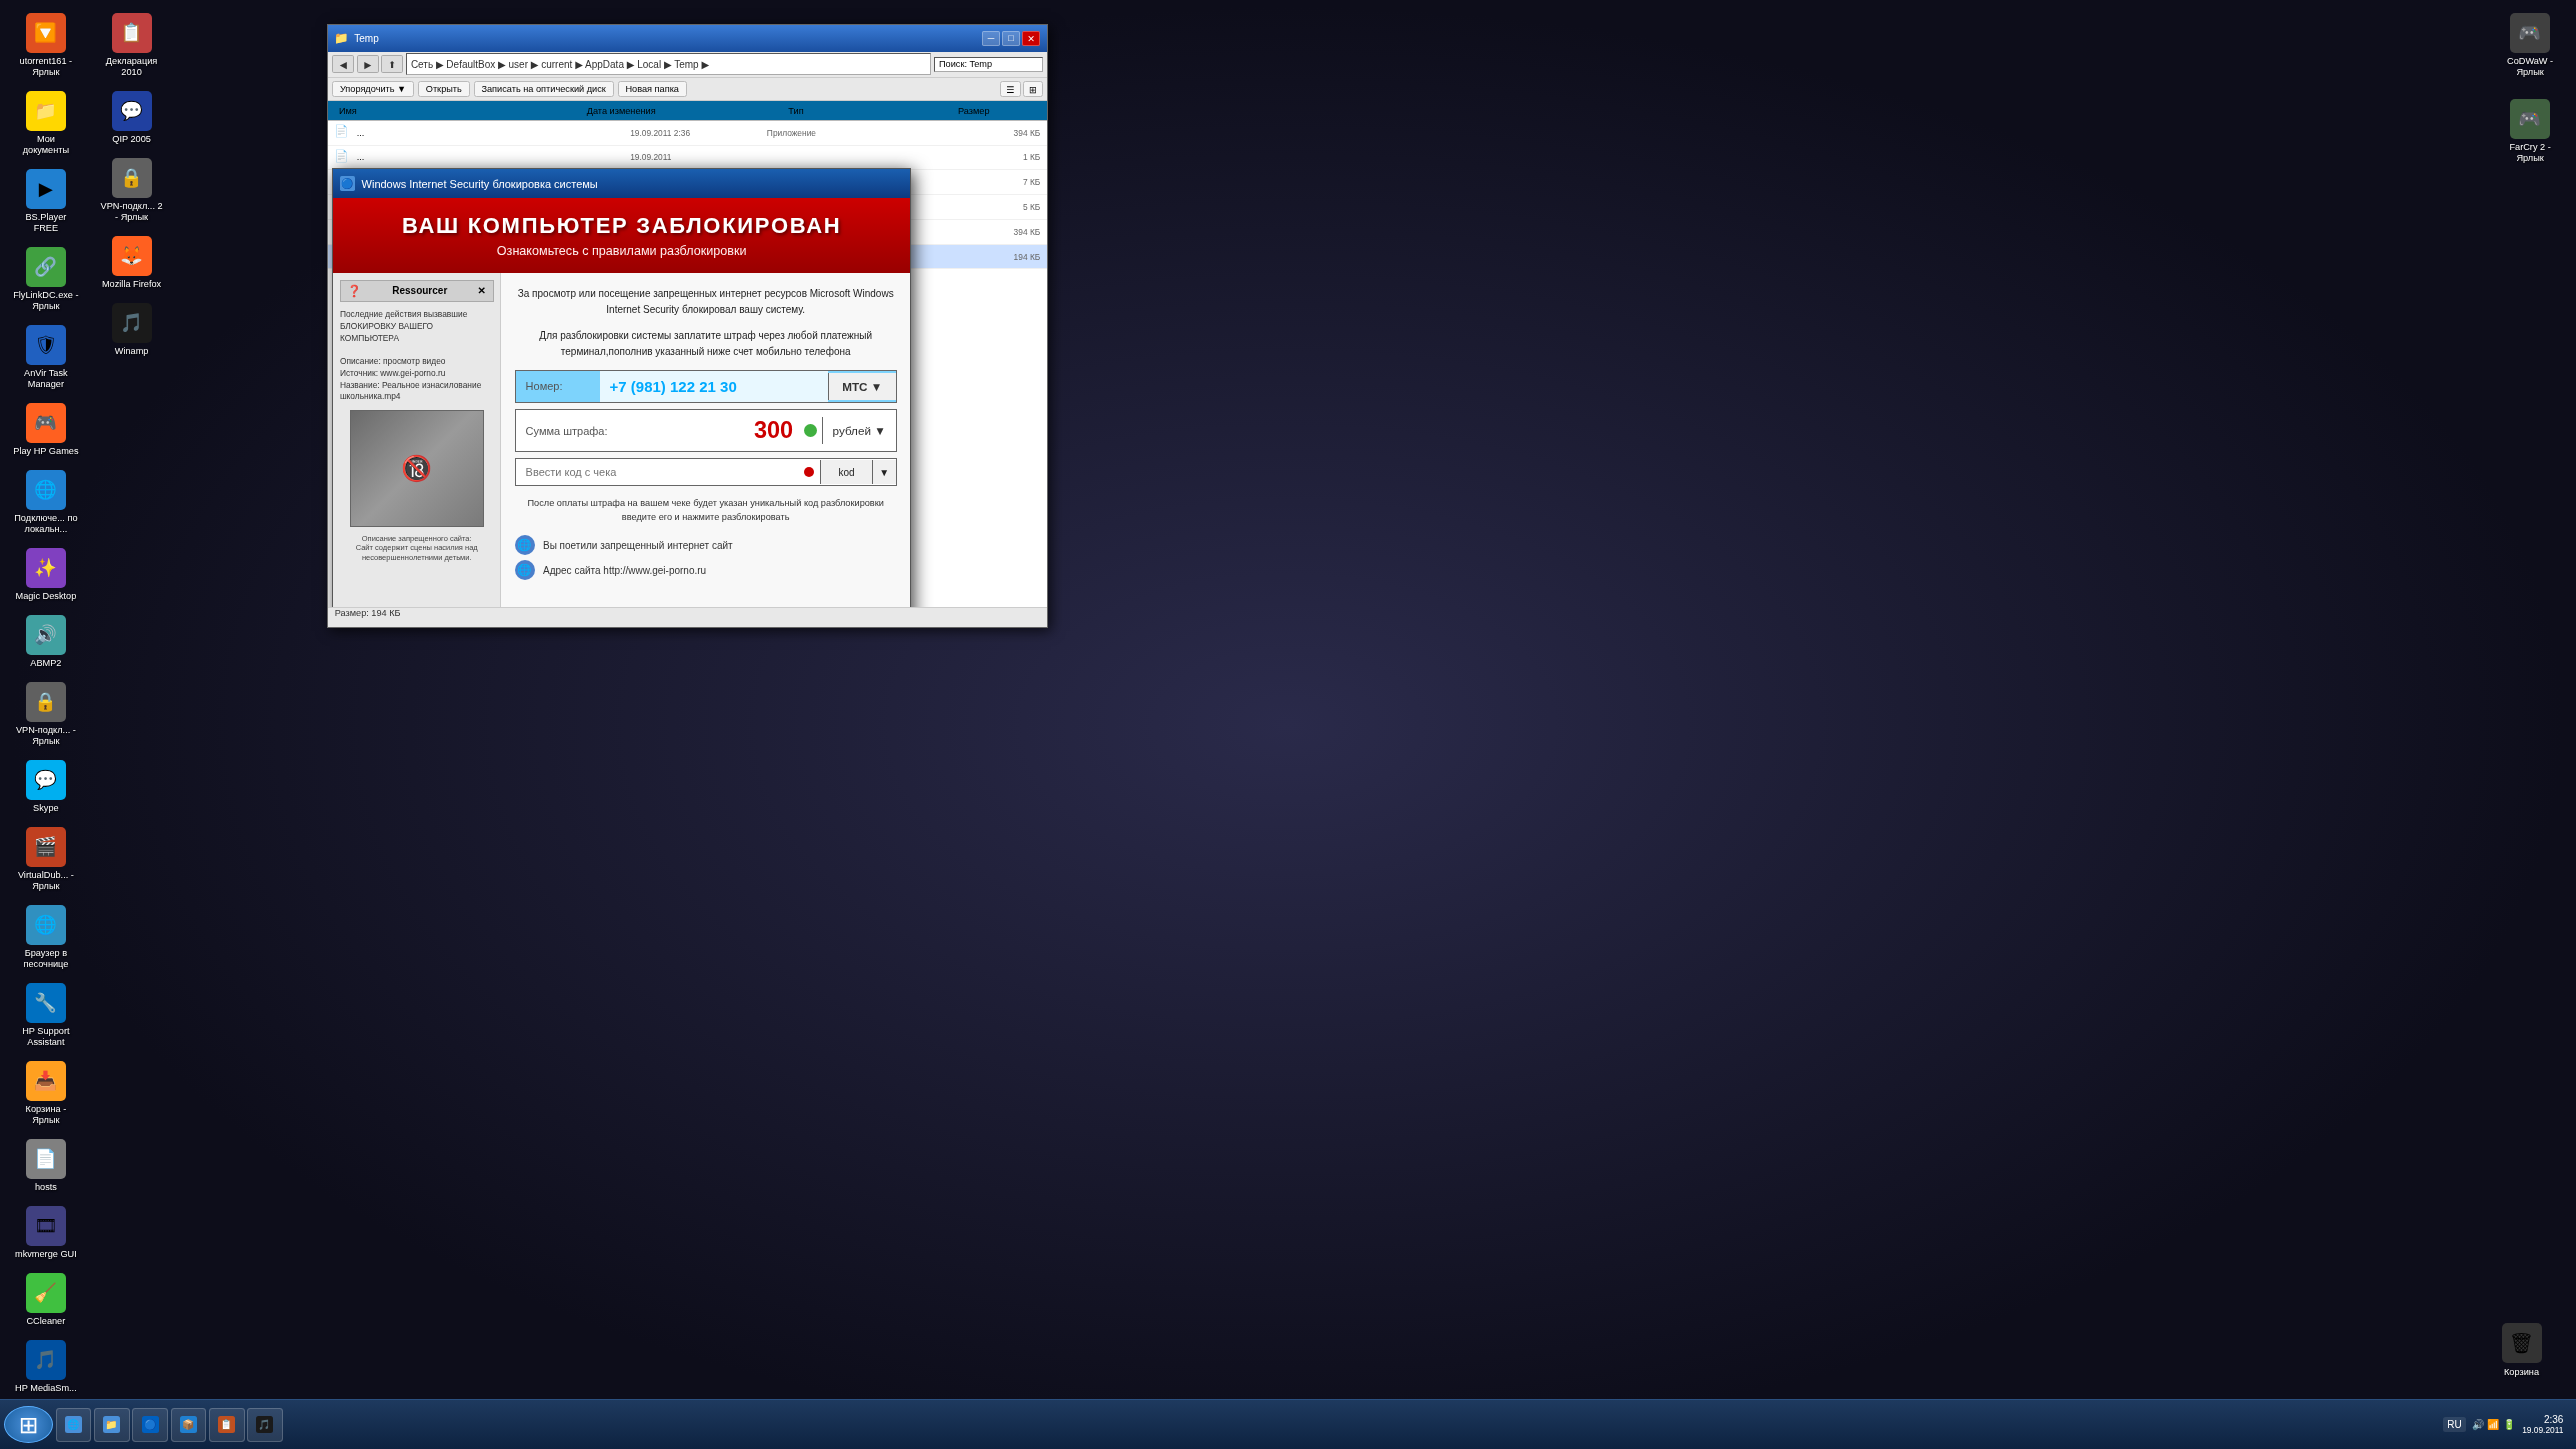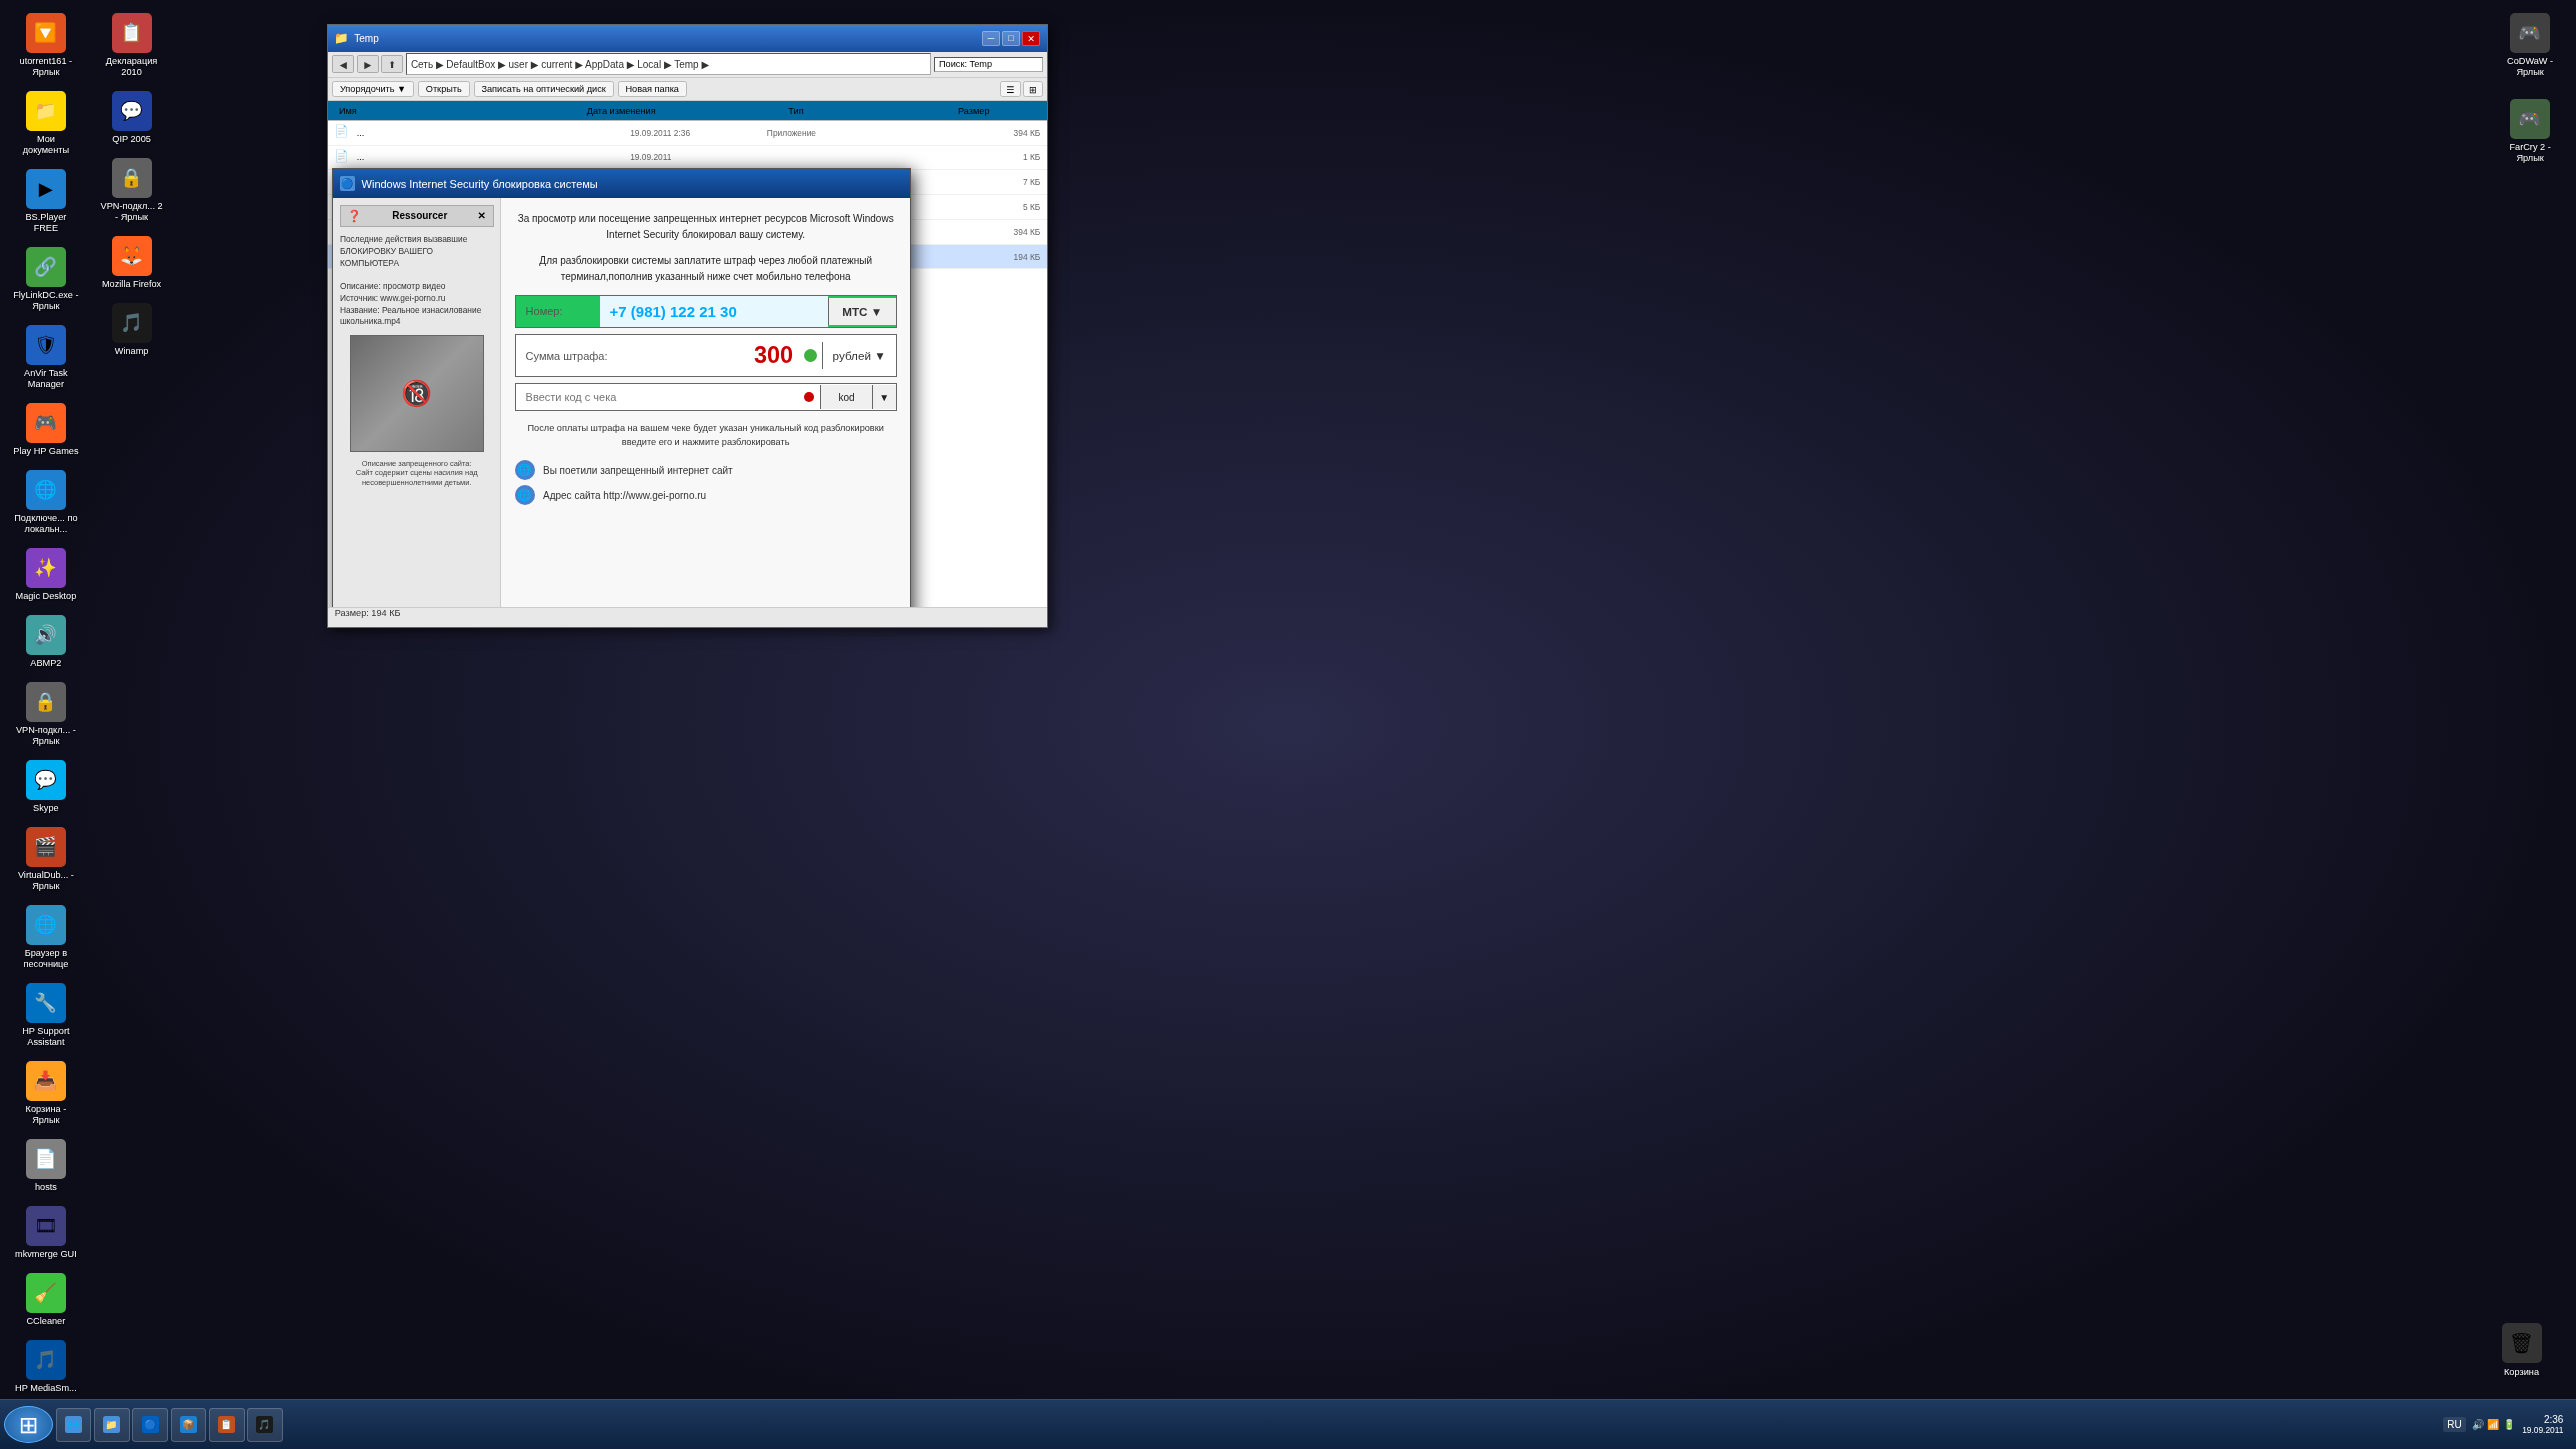--- a/index.html
+++ b/index.html
@@ -330,21 +330,21 @@
       text-align: center;
       line-height: 1.6;
       margin-bottom: 10px;
     }
 
     .form-row {
       display: flex;
       align-items: center;
       border: 1.7px solid #666;
       margin-bottom: 6.7px;
-      background: #22c55e;
+      background: #7dd3fc;
     }
     .form-label {
       padding: 6.7px 10px;
       font-size: 11px;
       color: #555;
       min-width: 84px;
     }
     .form-value-phone {
       flex: 1;
       padding: 6.7px 10px;
@@ -690,20 +690,24 @@
         <span class="file-item-size">194 КБ</span>
       </div>
 
       <div class="malware-dialog">
 
         <div class="malware-titlebar">
           <div class="malware-title-icon">🔵</div>
           <span>Windows Internet Security блокировка системы</span>
         </div>
 
+        <div class="malware-header">
+          <h1>ВАШ КОМПЬЮТЕР ЗАБЛОКИРОВАН</h1>
+          <h2>Ознакомьтесь с правилами разблокировки</h2>
+        </div>
 
         <div class="malware-body">
 
           <div class="malware-sidebar">
             <div class="sidebar-header">
               <span style="font-size:11.7px;">❓</span>
               <span>Ressourcer</span>
               <span>✕</span>
             </div>
             <div class="sidebar-text">

